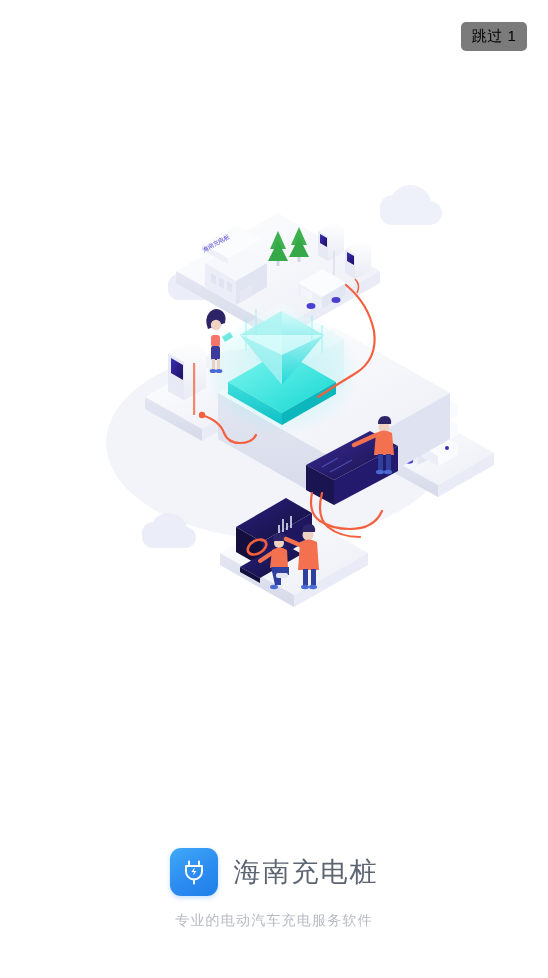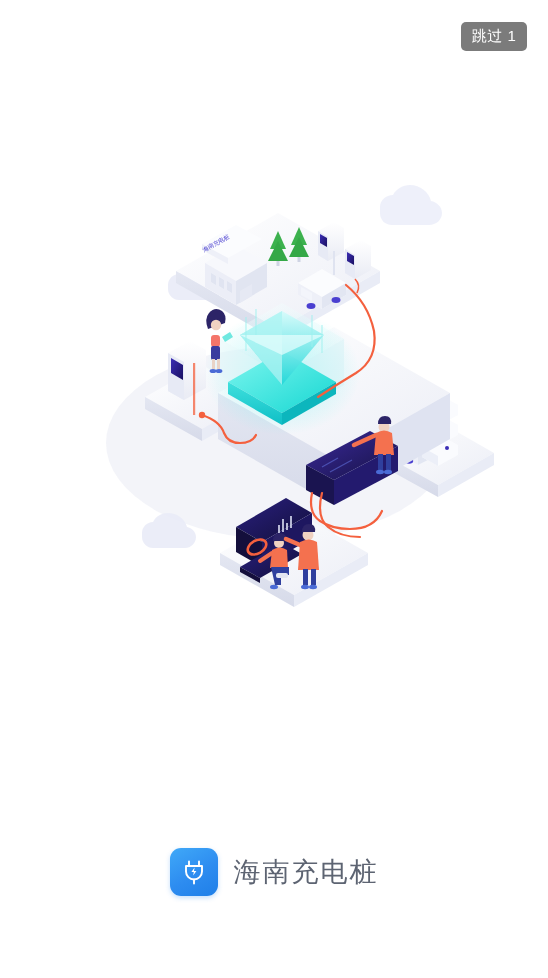--- a/index.html
+++ b/index.html
@@ -12,21 +12,21 @@
   }
 
   
   .skip-btn{
     position:absolute;
     left:461px; top:22px;
     width:66px; height:29px;
     background:#7b7b7b;
     border-radius:5px;
     display:flex; align-items:center; justify-content:center;
-    color:#ffffff;
+    color:#000000;
     font-size:15px;
     letter-spacing:.5px;
     cursor:pointer;
     user-select:none;
   }
 
   
   .illus{
     position:absolute;
     left:50px; top:175px;
@@ -372,13 +372,14 @@
           <path d="M10 4.5 L10 9"></path>
           <path d="M20 4.5 L20 9"></path>
           <path d="M7 9 L23 9 L23 14.5 A8 8 0 0 1 7 14.5 Z"></path>
           <path d="M15 22.5 L15 26.5"></path>
         </g>
         <path d="M15.6 10.6 L12.4 15.1 L14.8 15.1 L14.2 18.6 L17.4 14.1 L15 14.1 Z" fill="#ffffff"></path>
       </svg>
     </div>
     <div class="brand-title">海南充电桩</div>
   </div>
+  <div class="brand-sub">专业的电动汽车充电服务软件</div>
 </div>
 
 </body></html>

